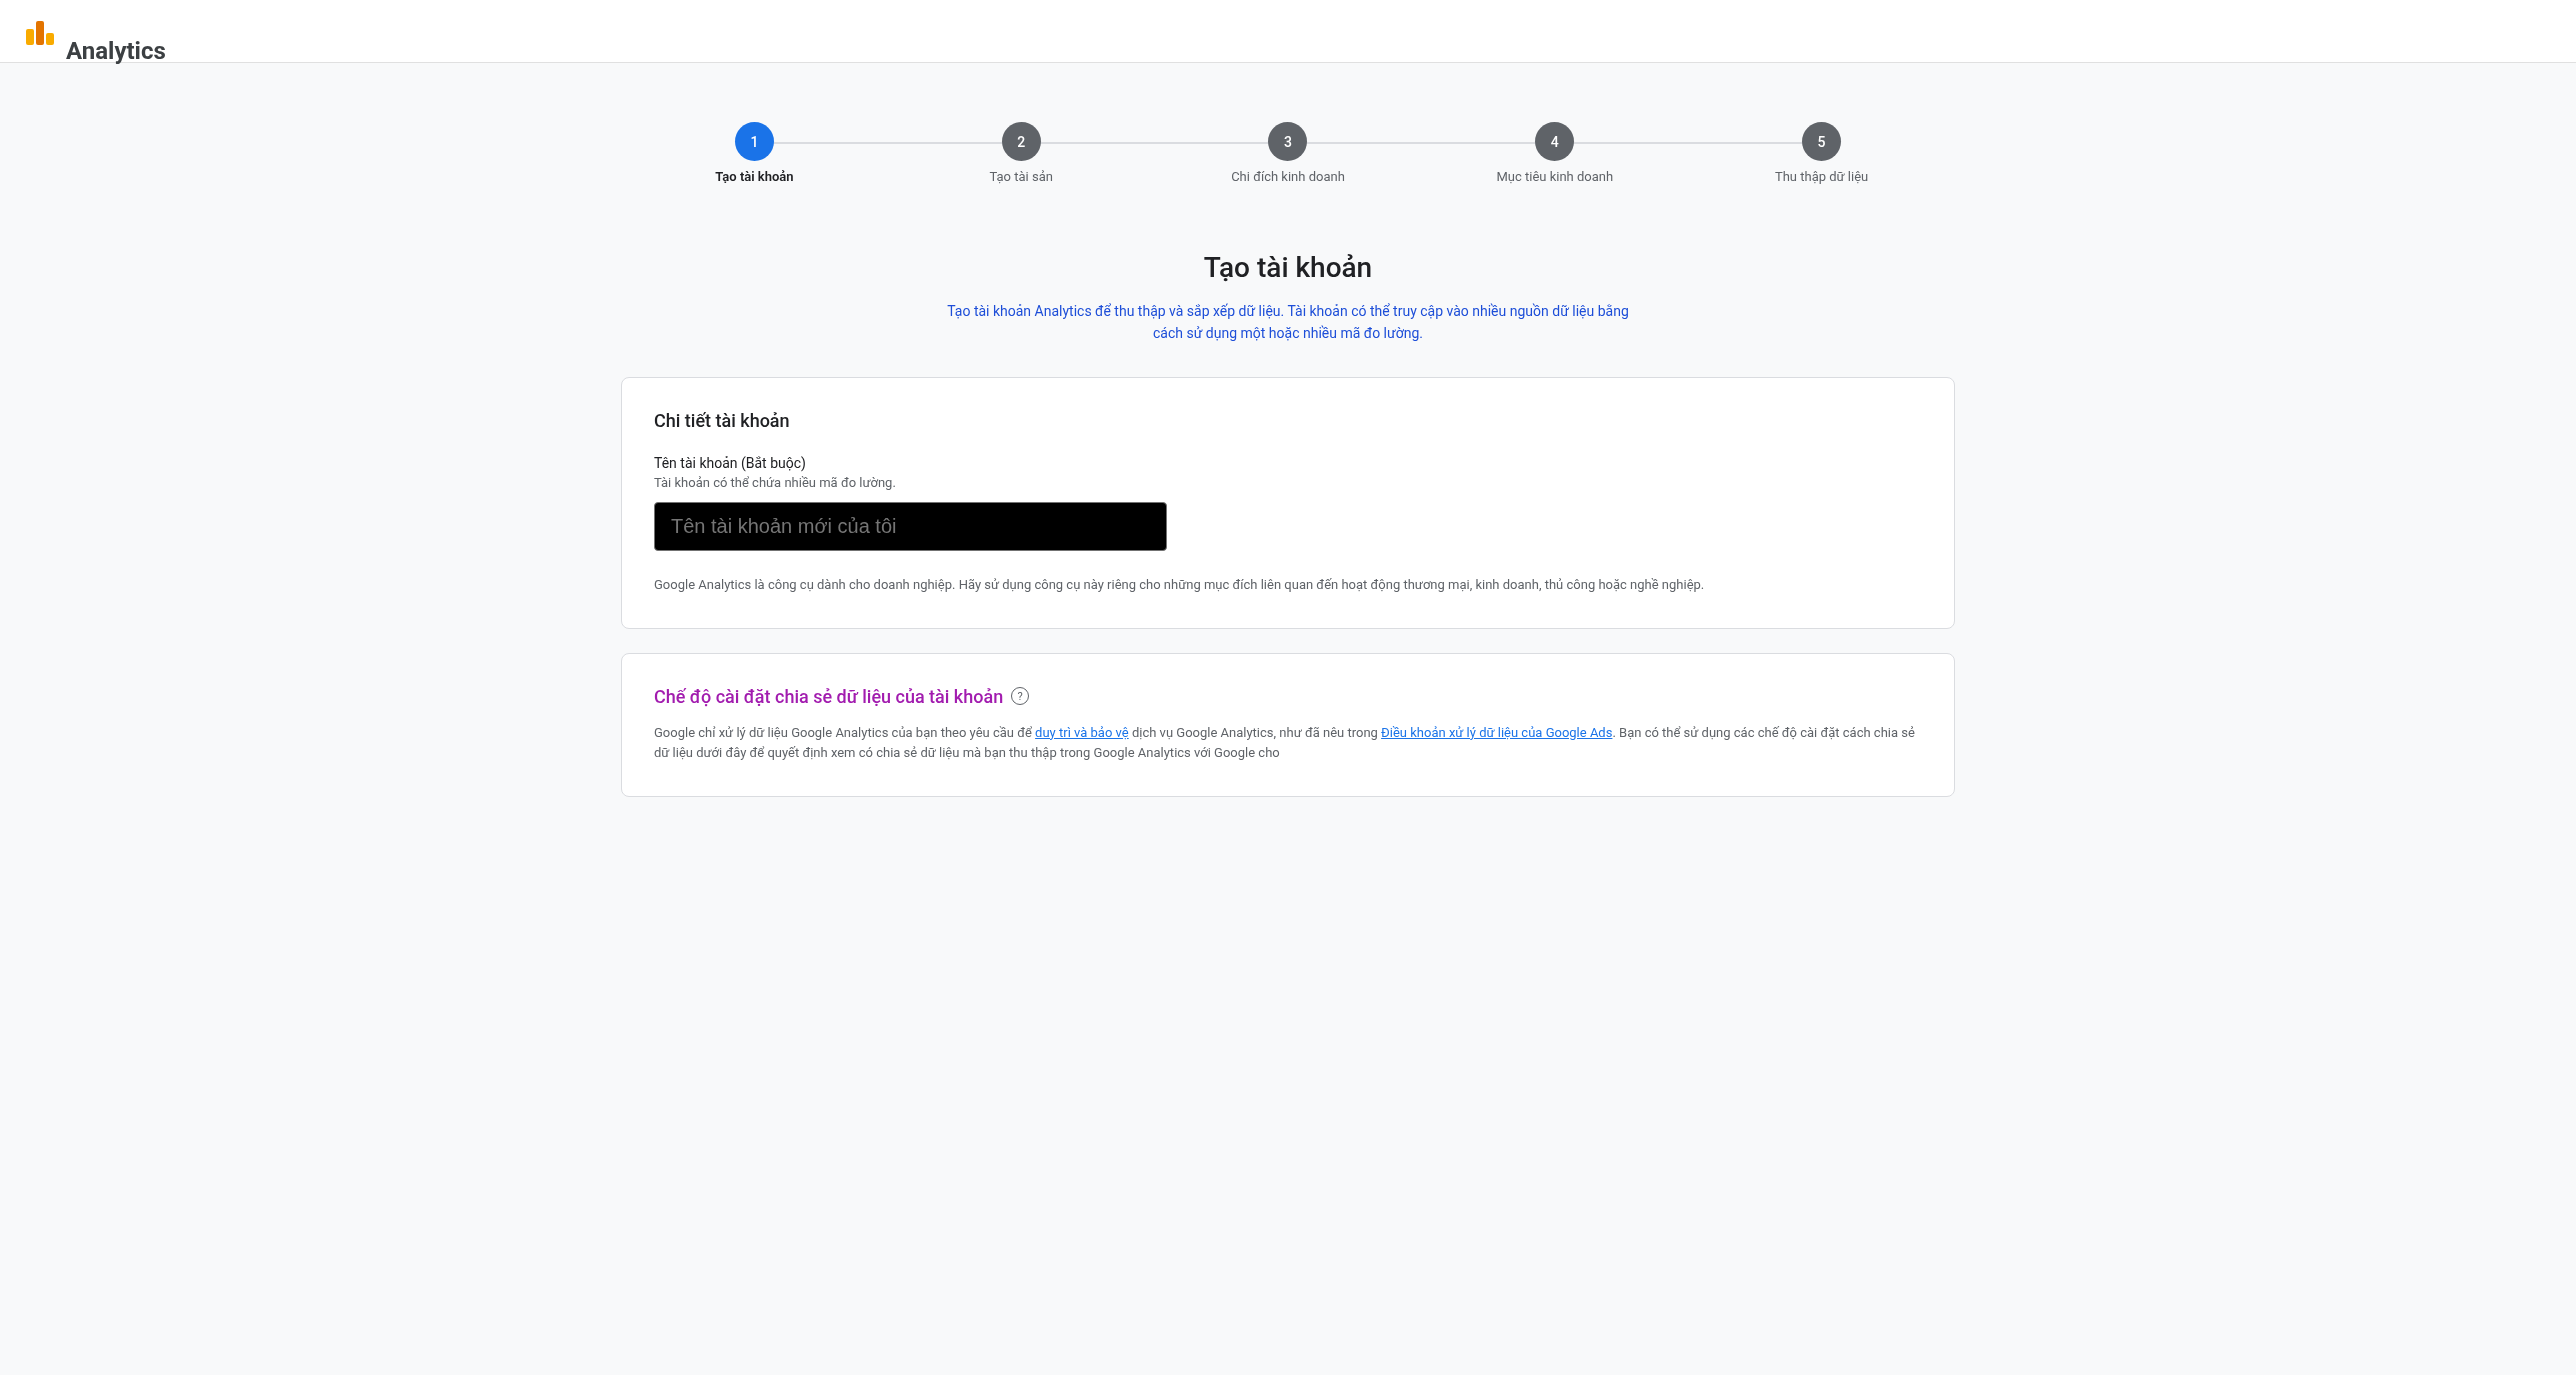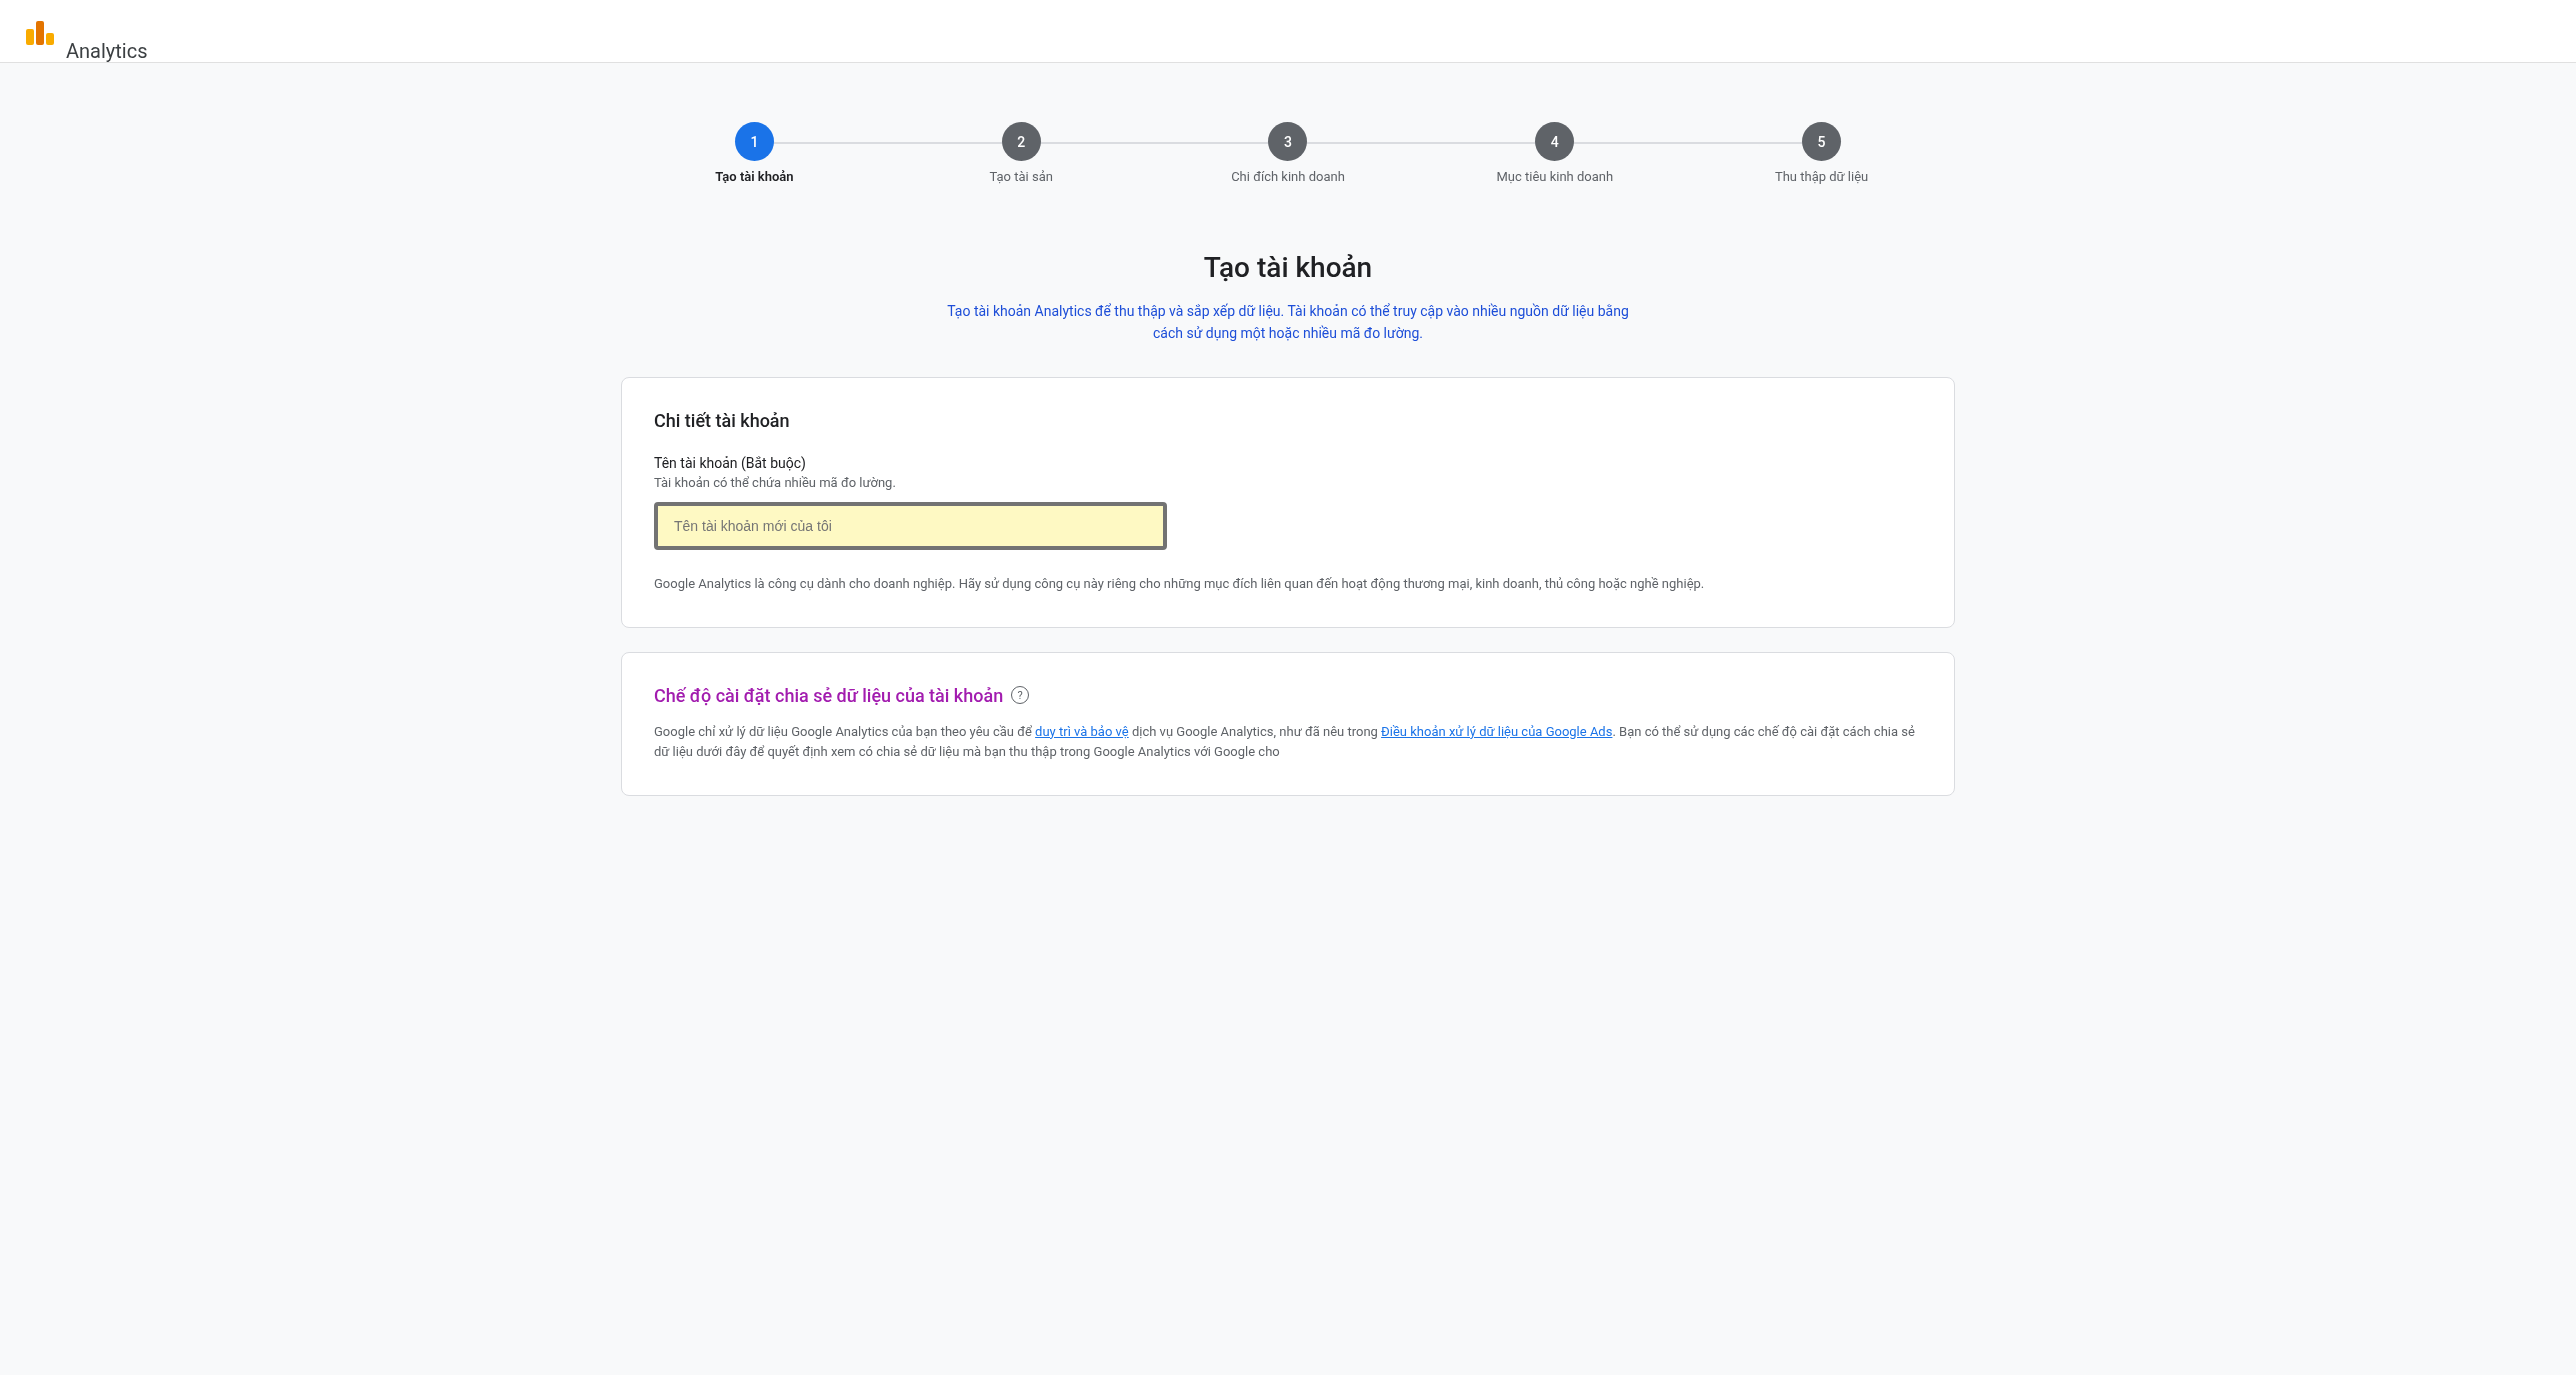--- a/index.html
+++ b/index.html
@@ -33,22 +33,22 @@
 
     .logo-icon {
       width: 32px;
       height: 32px;
       display: flex;
       align-items: flex-end;
       gap: 3px;
     }
 
     .header-title {
-      font-size: 20px;
-      font-weight: 400;
+      font-size: 24px;
+      font-weight: 700;
       color: #3c4043;
       margin-top: 39px;
     }
 
     
     .main {
       max-width: 1382px;
       margin: 0 auto;
       padding: 39px 24px;
     }
@@ -168,26 +168,26 @@
     .field-hint {
       font-size: 13px;
       color: #5f6368;
       margin-bottom: 12px;
     }
 
     .text-input {
       width: 100%;
       max-width: 513px;
       padding: 12px 16px;
-      border: 4px solid #737373;
+      border: 1px solid #737373;
       border-radius: 4px;
-      font-size: 14px;
+      font-size: 20px;
       color: #80868b;
       outline: none;
-      background: #fef9c3;
+      background: #000000;
     }
 
     .card-note {
       margin-top: 24px;
       font-size: 13px;
       color: #5f6368;
       line-height: 1.6;
     }
 
     

